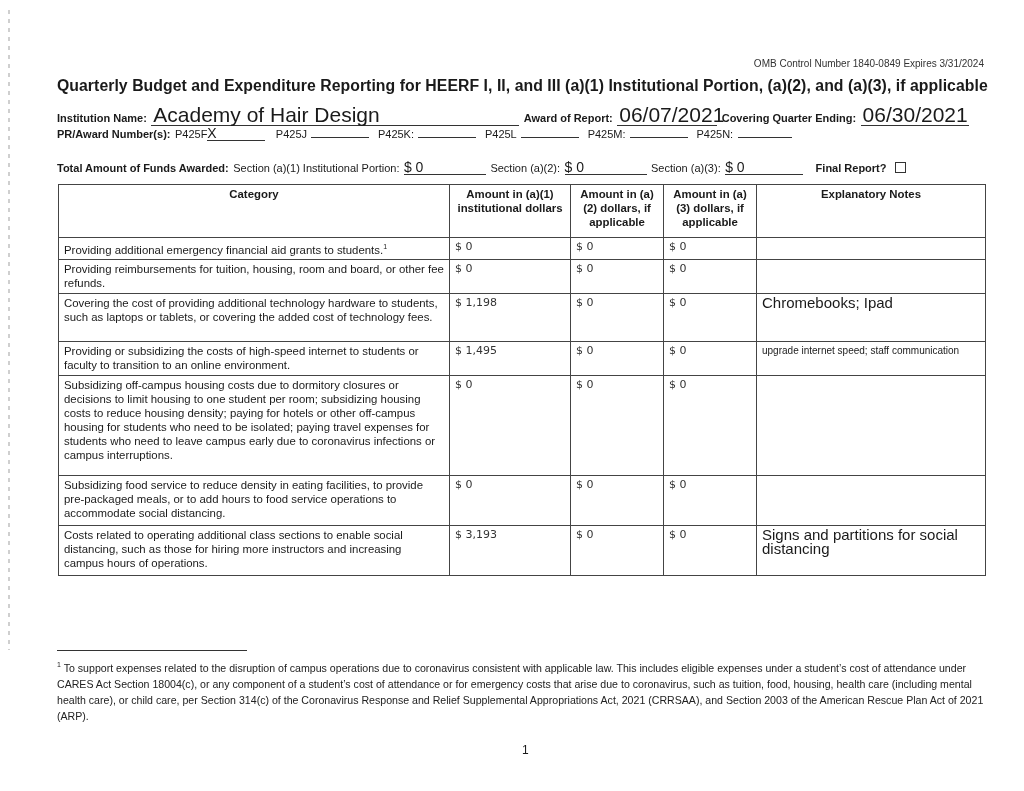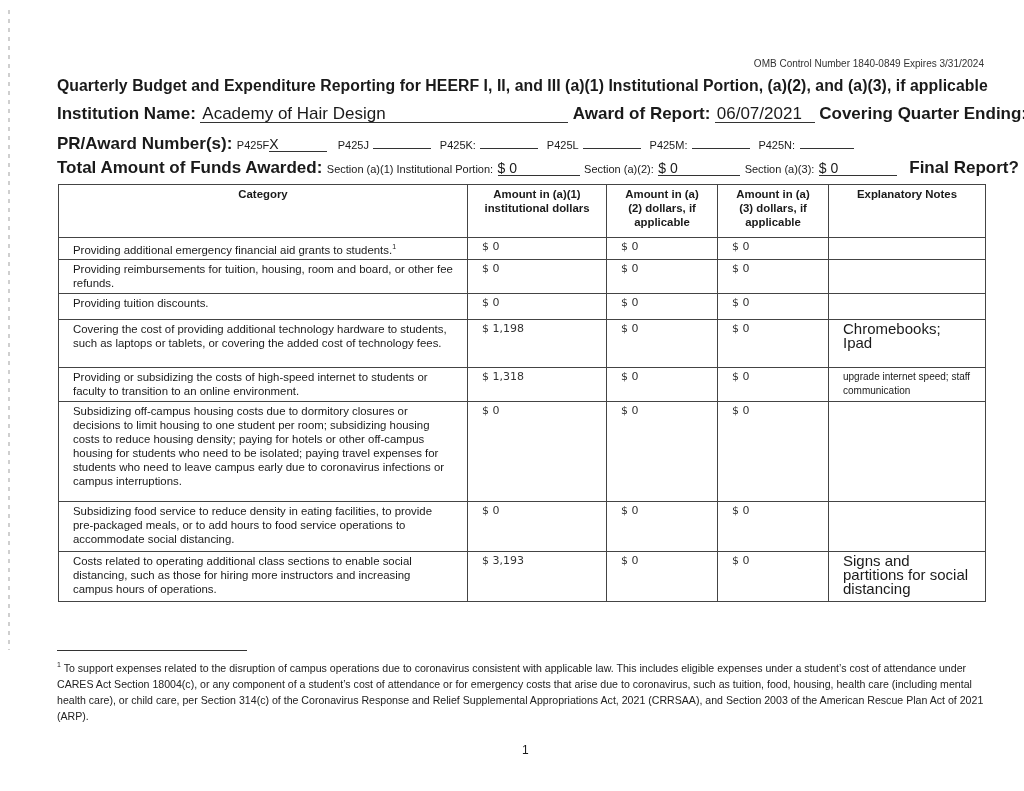--- a/index.html
+++ b/index.html
@@ -14,41 +14,41 @@
   }
   .omb {
     position: absolute; right: 40px; top: 58px; font-size: 10px; color: #333;
     font-family: "Liberation Sans", sans-serif;
   }
   .title {
     position: absolute; left: 57px; top: 77px; font-size: 15.8px; font-weight: bold;
     font-family: "Liberation Sans", sans-serif; letter-spacing: 0.05px; white-space: nowrap;
   }
   .line { position: absolute; left: 57px; white-space: nowrap; font-family: "Liberation Sans", sans-serif; }
-  .lbl { font-size: 17px; font-weight: bold; }
+  .lbl { font-size: 11px; font-weight: bold; }
   .lbl-n { font-size: 11px; }
   .fill {
     display: inline-block; border-bottom: 1px solid #333; font-family: "Liberation Sans", sans-serif;
     vertical-align: baseline; line-height: 1;
   }
-  .fill.big { font-size: 17px; padding: 0 2px; }
+  .fill.big { font-size: 21px; padding: 0 2px; }
   .fill.med { font-size: 14px; }
   .fill.sm { font-size: 14px; }
   .row1 { top: 104px; }
-  .row2 { top: 134px; }
+  .row2 { top: 124px; }
   .row3 { top: 158px; }
   .checkbox {
     display: inline-block; width: 9px; height: 9px; border: 1px solid #333; vertical-align: -1px; margin-left: 4px;
   }
   table.grid {
     position: absolute; left: 58px; top: 184px; width: 928px; border-collapse: collapse;
     font-family: "Liberation Sans", sans-serif; font-size: 11.4px;
   }
   table.grid td, table.grid th {
-    border: 1px solid #444; vertical-align: top; padding: 2px 14px; line-height: 14px;
+    border: 1px solid #444; vertical-align: top; padding: 2px 5px; line-height: 14px;
   }
   table.grid th { font-weight: bold; text-align: center; font-size: 11.4px; height: 48px; vertical-align: top; }
   th.cat { width: 380px; }
   th.a1 { width: 110px; }
   th.a2 { width: 82px; }
   th.a3 { width: 82px; }
   td.amt { vertical-align: middle; font-family: "DejaVu Sans", sans-serif; font-size: 11px; color: #333; }
   td.note { font-family: Liberation Sans, sans-serif; }
   .note-large { font-size: 15px; line-height: 17px; }
   .note-small { font-size: 10px; vertical-align: middle; }
@@ -122,37 +122,30 @@
       <td class="amt">$ 0</td>
       <td class="note"></td>
     </tr>
     <tr style="height:34px;">
       <td>Providing reimbursements for tuition, housing, room and board, or other fee refunds.</td>
       <td class="amt">$ 0</td>
       <td class="amt">$ 0</td>
       <td class="amt">$ 0</td>
       <td class="note"></td>
     </tr>
-    <tr style="height:26px;">
-      <td>Providing tuition discounts.</td>
-      <td class="amt">$ 0</td>
-      <td class="amt">$ 0</td>
-      <td class="amt">$ 0</td>
-      <td class="note"></td>
-    </tr>
     <tr style="height:48px;">
       <td>Covering the cost of providing additional technology hardware to students, such as laptops or tablets, or covering the added cost of technology fees.</td>
       <td class="amt">$ 1,198</td>
       <td class="amt">$ 0</td>
       <td class="amt">$ 0</td>
       <td class="note note-large">Chromebooks; Ipad</td>
     </tr>
     <tr style="height:34px;">
       <td>Providing or subsidizing the costs of high-speed internet to students or faculty to transition to an online environment.</td>
-      <td class="amt">$ 1,318</td>
+      <td class="amt">$ 1,495</td>
       <td class="amt">$ 0</td>
       <td class="amt">$ 0</td>
       <td class="note note-small">upgrade internet speed; staff communication</td>
     </tr>
     <tr style="height:100px;">
       <td>Subsidizing off-campus housing costs due to dormitory closures or decisions to limit housing to one student per room; subsidizing housing costs to reduce housing density; paying for hotels or other off-campus housing for students who need to be isolated; paying travel expenses for students who need to leave campus early due to coronavirus infections or campus interruptions.</td>
       <td class="amt">$ 0</td>
       <td class="amt">$ 0</td>
       <td class="amt">$ 0</td>
       <td class="note"></td>

